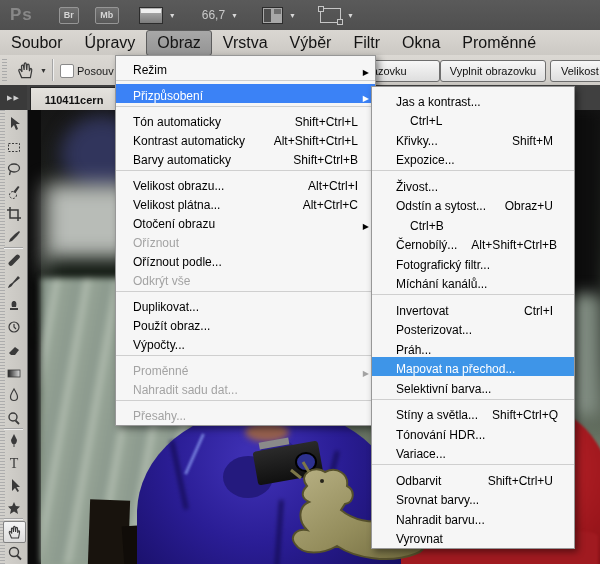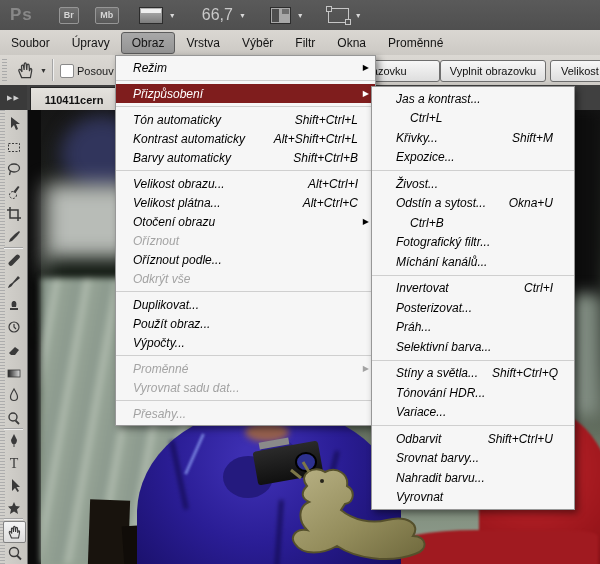--- a/index.html
+++ b/index.html
@@ -7,30 +7,30 @@
   #screen{position:relative;width:600px;height:564px;overflow:hidden;background:#535353;}
 
   
   #app-bar{position:absolute;left:0;top:0;width:600px;height:30px;background:linear-gradient(#5a5a5a,#4f4f4f);border-bottom:1px solid #3c3c3c;display:flex;align-items:center;}
   .ps-logo{color:#888;font-size:17px;font-weight:bold;margin-left:10px;letter-spacing:1px;}
   .tb-chip{margin-left:26px;width:18px;height:15px;border:1px solid #969696;border-radius:2px;background:linear-gradient(#707070,#585858);color:#d6d6d6;font-size:9px;font-weight:bold;display:flex;align-items:center;justify-content:center;}
   .tb-chip.mb{margin-left:16px;width:22px;}
   .mini-bridge-icon{margin-left:20px;width:22px;height:15px;border:1px solid #2c2c2c;background:linear-gradient(#b5b5b5,#7c7c7c);position:relative;}
   .mini-bridge-icon:before{content:"";position:absolute;left:1px;top:1px;right:1px;height:4px;background:#efefef;}
   .drop-arrow{color:#d8d8d8;font-size:7px;margin-left:6px;}
-  .zoom-val{color:#c9c9c9;font-size:16px;margin-left:26px;}
+  .zoom-val{color:#c9c9c9;font-size:12px;margin-left:26px;}
   .arrange-icon{margin-left:24px;width:19px;height:15px;border:1px solid #2c2c2c;background:#a8a8a8;position:relative;}
   .arrange-icon:before{content:"";position:absolute;left:1px;top:1px;width:7px;bottom:1px;background:#4e4e4e;}
   .arrange-icon:after{content:"";position:absolute;right:1px;top:1px;width:7px;height:5px;background:#6e6e6e;}
   .screenmode-icon{margin-left:24px;width:19px;height:13px;border:1px solid #c6c6c6;position:relative;background:transparent;}
   .screenmode-icon:before{content:"";position:absolute;left:-3px;top:-3px;width:4px;height:4px;border:1px solid #c6c6c6;background:#535353;}
   .screenmode-icon:after{content:"";position:absolute;right:-3px;bottom:-3px;width:4px;height:4px;border:1px solid #c6c6c6;background:#535353;}
 
   
-  #menu-bar{position:absolute;left:0;top:30px;width:600px;height:25px;background:linear-gradient(#dad7d2,#ccc9c4);border-bottom:1px solid #8f8f8f;display:flex;align-items:center;font-size:12px;color:#141414;}
+  #menu-bar{position:absolute;left:0;top:30px;width:600px;height:25px;background:linear-gradient(#dad7d2,#ccc9c4);border-bottom:1px solid #8f8f8f;display:flex;align-items:center;font-size:16px;color:#141414;}
   .menu-item{padding:4px 11px;cursor:default;}
   .menu-item.active{background:linear-gradient(#a8a8a8,#949494);border:1px solid #5c5c5c;padding:3px 10px;border-radius:3px;}
 
   
   #options-bar{position:absolute;left:0;top:55px;width:600px;height:30px;background:linear-gradient(#dbd8d3,#cfccc7);border-bottom:1px solid #8a8a8a;}
   .grip{position:absolute;left:2px;top:4px;width:5px;height:22px;background:repeating-linear-gradient(180deg,#aaa 0 1px,transparent 1px 3px);}
   .opt-hand{position:absolute;left:16px;top:5px;width:20px;height:20px;}
   .opt-drop{position:absolute;left:40px;top:12px;color:#333;font-size:7px;}
   .opt-divider{position:absolute;left:52px;top:4px;width:1px;height:22px;background:#a5a5a5;border-right:1px solid #efefef;}
   .checkbox{position:absolute;left:60px;top:9px;width:12px;height:12px;background:#fff;border:1px solid #8a8a8a;border-radius:2px;}
@@ -75,21 +75,21 @@
   .ph-lens{left:268px;top:342px;width:18px;height:16px;border-radius:50%;background:#2d318f;border:2px solid #000;}
   .ph-camtop{left:232px;top:330px;width:30px;height:7px;background:#8a8a8a;transform:rotate(-10deg);}
   .ph-post{left:62px;top:390px;width:40px;height:66px;background:#18130d;transform:rotate(2deg);}
   .ph-post2{left:96px;top:416px;width:16px;height:40px;background:#100c08;transform:rotate(-4deg);}
   #dragon{position:absolute;left:210px;top:346px;}
 
   
   .menu-panel{position:absolute;background:#f6f6f6;border:1px solid #979797;box-shadow:3px 3px 7px rgba(0,0,0,.45);padding:2px 0;z-index:10;font-size:12px;color:#000;}
   #image-menu{left:115px;top:55px;width:259px;}
   #adj-submenu{left:371px;top:86px;width:202px;}
-  .mi{display:flex;align-items:center;height:19px;padding:0 6px 0 17px;font-style:italic;}
+  .mi{display:flex;align-items:flex-end;height:19px;padding:0 6px 0 17px;}
   #adj-submenu .mi{height:19.5px;padding:0 10px 0 24px;}
   .mi .lbl{flex:1;white-space:nowrap;}
   .mi .sc{margin-left:14px;white-space:nowrap;}
   .mi .arr{width:11px;text-align:right;font-size:8px;}
   .mi.disabled{color:#a3a3a3;}
   .mi.hl{color:#fff;}
   .msep{height:1px;background:#cfcfcf;margin:3px 0;}
 </style>
 </head>
 <body>
@@ -296,21 +296,21 @@
         </svg>
       </div>
     </div>
 
   <div id="image-menu" class="menu-panel">
       <div class="mi">
         <span class="lbl">Režim</span>
         <span class="arr">▶</span>
       </div>
       <div class="msep"></div>
-      <div class="mi hl" style="background: #7f1d1d;">
+      <div class="mi hl" style="background: #3b82f6;">
         <span class="lbl">Přizpůsobení</span>
         <span class="arr">▶</span>
       </div>
       <div class="msep"></div>
       <div class="mi">
         <span class="lbl">Tón automaticky</span>
         <span class="sc">Shift+Ctrl+L</span>
         <span class="arr"></span>
       </div>
       <div class="mi">
@@ -362,21 +362,21 @@
       <div class="mi">
         <span class="lbl">Výpočty...</span>
         <span class="arr"></span>
       </div>
       <div class="msep"></div>
       <div class="mi disabled">
         <span class="lbl">Proměnné</span>
         <span class="arr">▶</span>
       </div>
       <div class="mi disabled">
-        <span class="lbl">Vyrovnat sadu dat...</span>
+        <span class="lbl">Nahradit sadu dat...</span>
         <span class="arr"></span>
       </div>
       <div class="msep"></div>
       <div class="mi disabled">
         <span class="lbl">Přesahy...</span>
         <span class="arr"></span>
       </div>
     </div>
 
   <div id="adj-submenu" class="menu-panel">
@@ -397,25 +397,30 @@
         <span class="lbl">Expozice...</span>
         <span class="arr"></span>
       </div>
       <div class="msep"></div>
       <div class="mi">
         <span class="lbl">Živost...</span>
         <span class="arr"></span>
       </div>
       <div class="mi">
         <span class="lbl">Odstín a sytost...</span>
-        <span class="sc">Okna+U</span>
+        <span class="sc">Obraz+U</span>
         <span class="arr"></span>
       </div>
       <div class="mi">
         <span class="sc">Ctrl+B</span>
+        <span class="arr"></span>
+      </div>
+      <div class="mi">
+        <span class="lbl">Černobílý...</span>
+        <span class="sc">Alt+Shift+Ctrl+B</span>
         <span class="arr"></span>
       </div>
       <div class="mi">
         <span class="lbl">Fotografický filtr...</span>
         <span class="arr"></span>
       </div>
       <div class="mi">
         <span class="lbl">Míchání kanálů...</span>
         <span class="arr"></span>
       </div>
@@ -426,20 +431,24 @@
         <span class="arr"></span>
       </div>
       <div class="mi">
         <span class="lbl">Posterizovat...</span>
         <span class="arr"></span>
       </div>
       <div class="mi">
         <span class="lbl">Práh...</span>
         <span class="arr"></span>
       </div>
+      <div class="mi hl" style="background: rgb(62, 149, 232);">
+        <span class="lbl">Mapovat na přechod...</span>
+        <span class="arr"></span>
+      </div>
       <div class="mi">
         <span class="lbl">Selektivní barva...</span>
         <span class="arr"></span>
       </div>
       <div class="msep"></div>
       <div class="mi">
         <span class="lbl">Stíny a světla...</span>
         <span class="sc">Shift+Ctrl+Q</span>
         <span class="arr"></span>
       </div>

